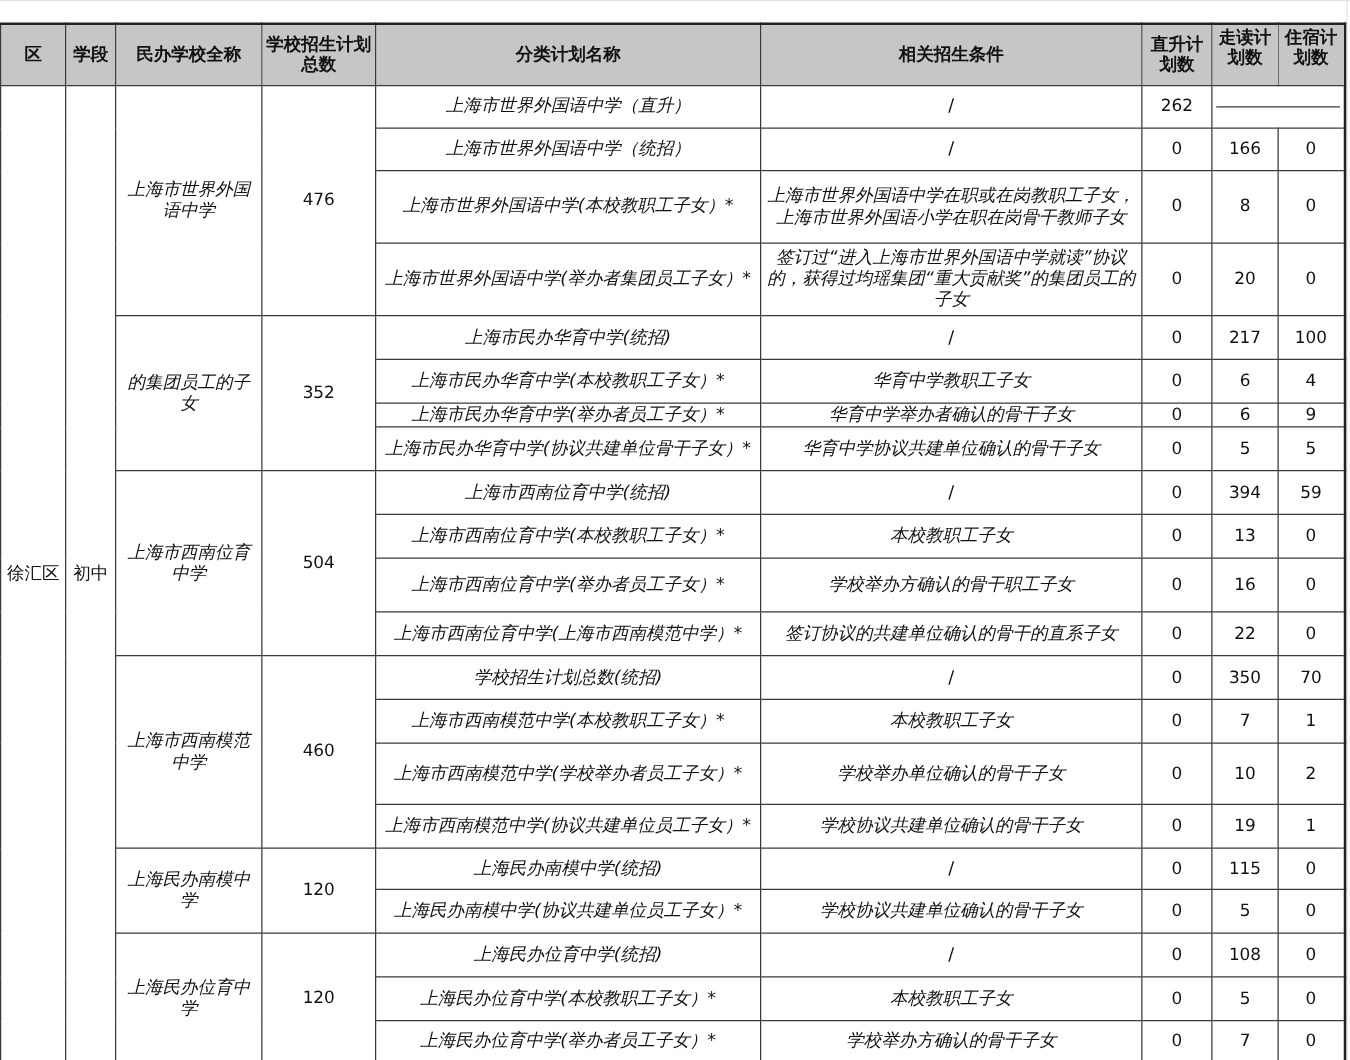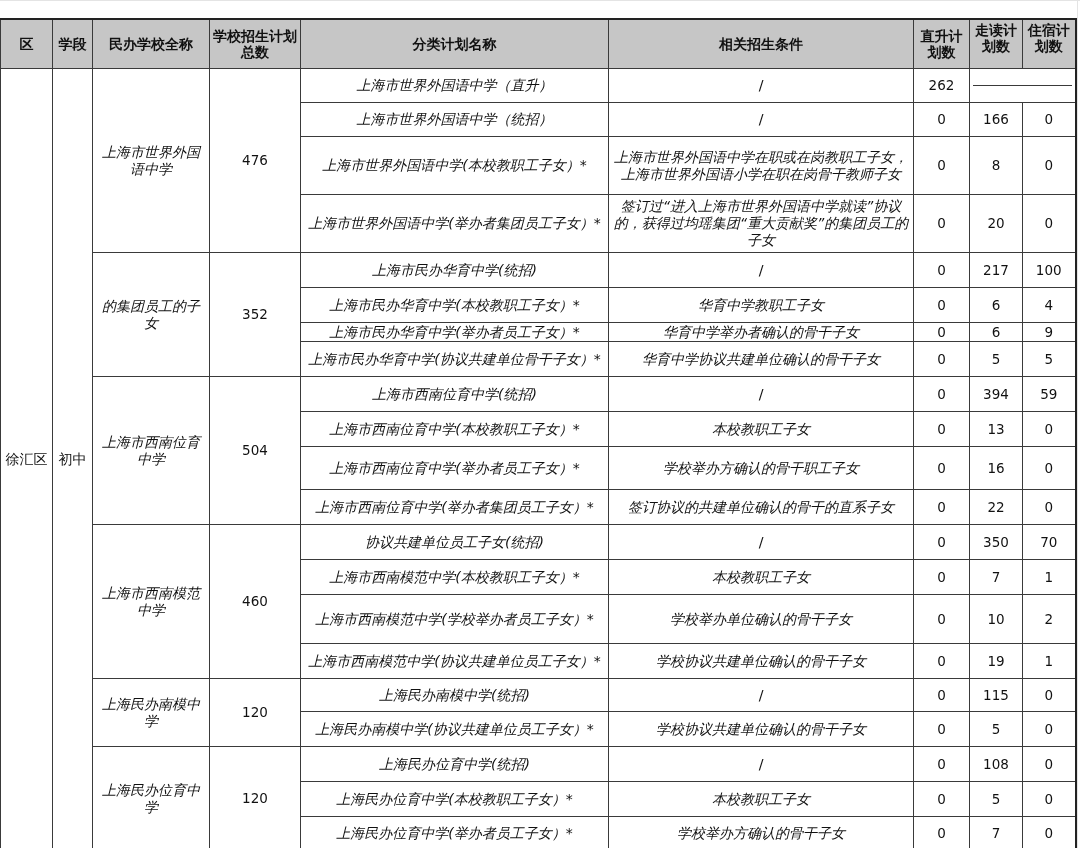--- a/index.html
+++ b/index.html
@@ -144,31 +144,31 @@
         <td class="num">0</td>
       </tr>
       <tr style="height:43px">
         <td class="txt">上海市西南位育中学(举办者员工子女）*</td>
         <td class="txt">学校举办方确认的骨干职工子女</td>
         <td class="num">0</td>
         <td class="num">16</td>
         <td class="num">0</td>
       </tr>
       <tr style="height:35px">
-        <td class="txt">上海市西南位育中学(举办者集团员工子女）*</td>
+        <td class="txt">上海市西南位育中学(上海市西南模范中学）*</td>
         <td class="txt">签订协议的共建单位确认的骨干的直系子女</td>
         <td class="num">0</td>
         <td class="num">22</td>
         <td class="num">0</td>
       </tr>
 
       <tr style="height:35px">
         <td rowspan="4" class="txt">上海市西南模范中学</td>
         <td rowspan="4" class="num">460</td>
-        <td class="txt">协议共建单位员工子女(统招)</td>
+        <td class="txt">学校招生计划总数(统招)</td>
         <td>/</td>
         <td class="num">0</td>
         <td class="num">350</td>
         <td class="num">70</td>
       </tr>
       <tr style="height:35px">
         <td class="txt">上海市西南模范中学(本校教职工子女）*</td>
         <td class="txt">本校教职工子女</td>
         <td class="num">0</td>
         <td class="num">7</td>

